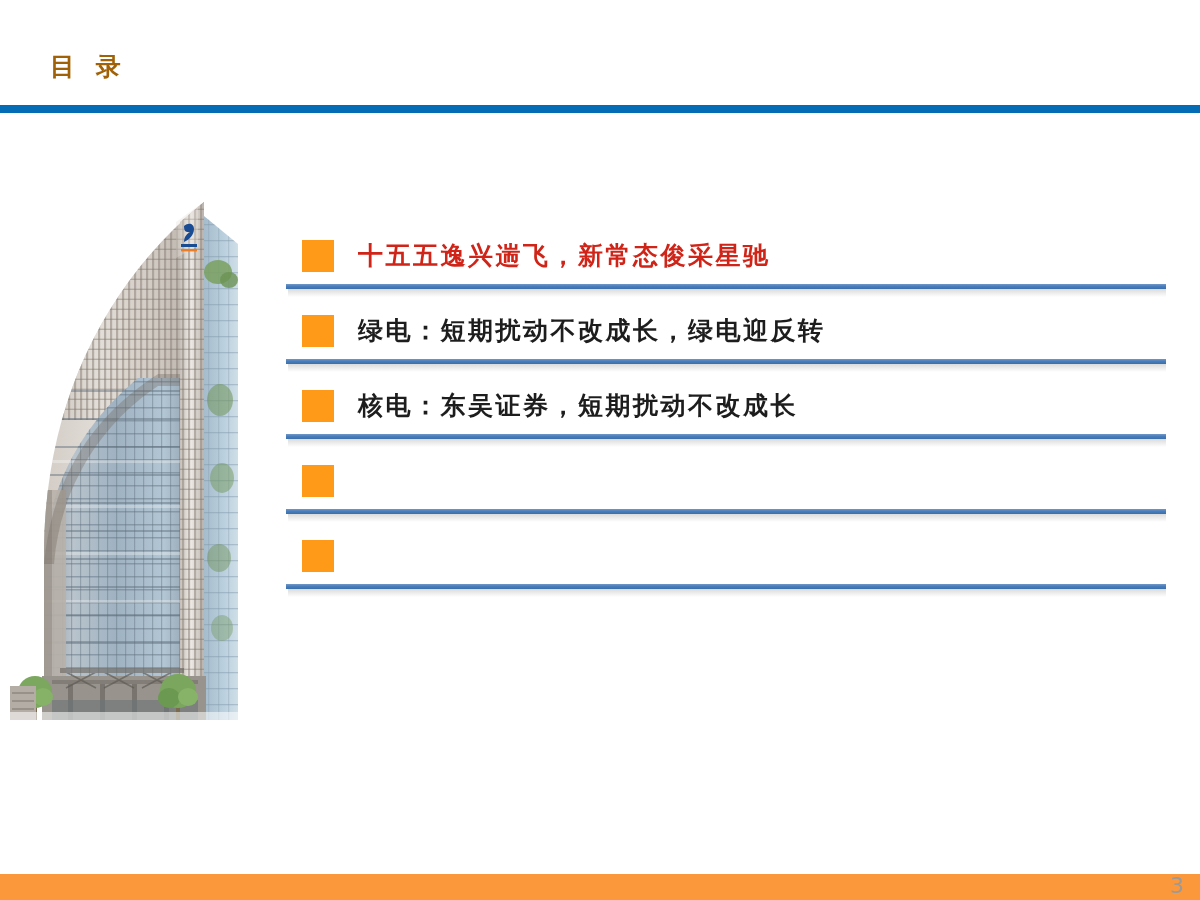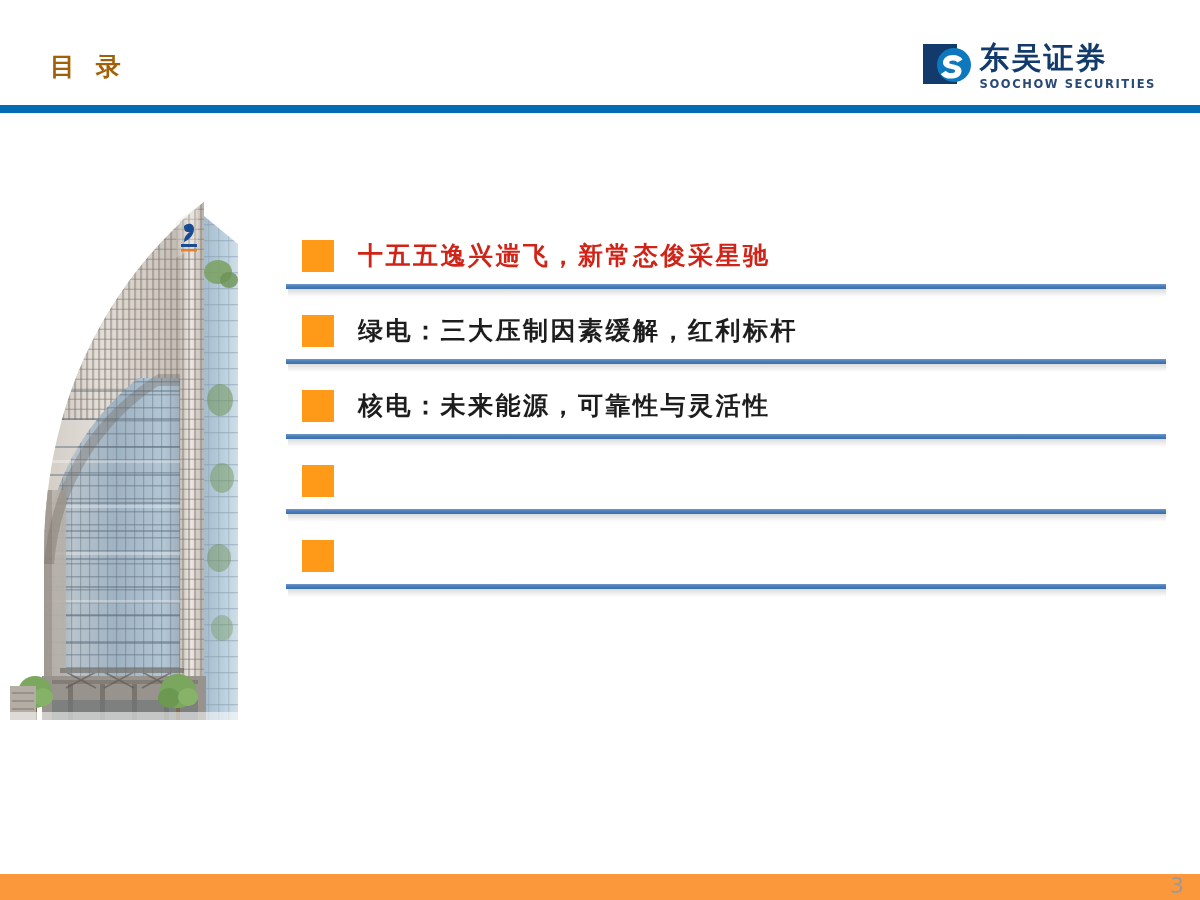--- a/index.html
+++ b/index.html
@@ -80,38 +80,20 @@
     font-size:22px; color:#9a9a9a;
   }
 </style>
 </head>
 <body>
 
 <div class="header">
   <div class="header-title">目 录</div>
   <div class="header-rule"></div>
 
-  <div class="logo">
-    <div class="logo-mark">
-      <svg width="48" height="48" viewBox="0 0 48 48" aria-hidden="true">
-        <rect x="0" y="2" width="34" height="40" fill="#123A6B"></rect>
-        <path d="M31 6 a17 17 0 1 1 0 34 a17 17 0 1 1 0 -34 z" fill="#0D78BE"></path>
-        <path d="M30 13 c-6 0 -10 3.4 -10 7.6 c0 3.2 2.6 5.2 6.6 6.0 l3.4 .7
-                 c1.6 .35 2.2 .9 2.2 1.7 c0 1.2 -1.5 2.1 -3.9 2.1
-                 c-2.6 0 -4.4 -.9 -5.4 -2.3 l-5.1 3.1 c1.9 3.0 5.6 4.7 10.3 4.7
-                 c6.2 0 10.4 -3.1 10.4 -7.6 c0 -3.4 -2.4 -5.4 -6.9 -6.3 l-3.4 -.7
-                 c-1.4 -.3 -2.0 -.8 -2.0 -1.6 c0 -1.1 1.4 -1.9 3.5 -1.9
-                 c2.3 0 3.9 .8 4.9 2.0 l5.0 -3.0 c-1.9 -2.8 -5.3 -4.5 -9.6 -4.5 z" fill="#FFFFFF"></path>
-      </svg>
-    </div>
-    <div class="logo-text">
-      <div class="logo-cn">东吴证券</div>
-      <div class="logo-en">SOOCHOW SECURITIES</div>
-    </div>
-  </div>
 </div>
 
 <div class="building-wrap">
   <svg class="bldg-svg" width="276" height="560" viewBox="0 0 276 560" aria-hidden="true">
     <defs>
       <linearGradient id="gGlassMain" x1="0" y1="0" x2="1" y2="0">
         <stop offset="0%" stop-color="#8f9aa3"></stop>
         <stop offset="18%" stop-color="#b9c4cc"></stop>
         <stop offset="45%" stop-color="#9fb2c2"></stop>
         <stop offset="75%" stop-color="#b3c6d4"></stop>
@@ -271,28 +253,28 @@
 <div class="agenda">
 
   <div class="agenda-item">
     <span class="bullet"></span>
     <span class="item-text accent">十五五逸兴遄飞，新常态俊采星驰</span>
     <span class="divider"></span>
   </div>
 
   <div class="agenda-item">
     <span class="bullet"></span>
-    <span class="item-text">绿电：三大压制因素缓解，红利标杆</span>
-    <span class="divider"></span>
-  </div>
-
-
-  <div class="agenda-item">
-    <span class="bullet"></span>
-    <span class="item-text">核电：未来能源，可靠性与灵活性</span>
+    <span class="item-text">绿电：短期扰动不改成长，绿电迎反转</span>
+    <span class="divider"></span>
+  </div>
+
+
+  <div class="agenda-item">
+    <span class="bullet"></span>
+    <span class="item-text">核电：东吴证券，短期扰动不改成长</span>
     <span class="divider"></span>
   </div>
 
   <div class="agenda-item">
     <span class="bullet"></span>
     <span class="divider"></span>
   </div>
 
   <div class="agenda-item">
     <span class="bullet"></span>

